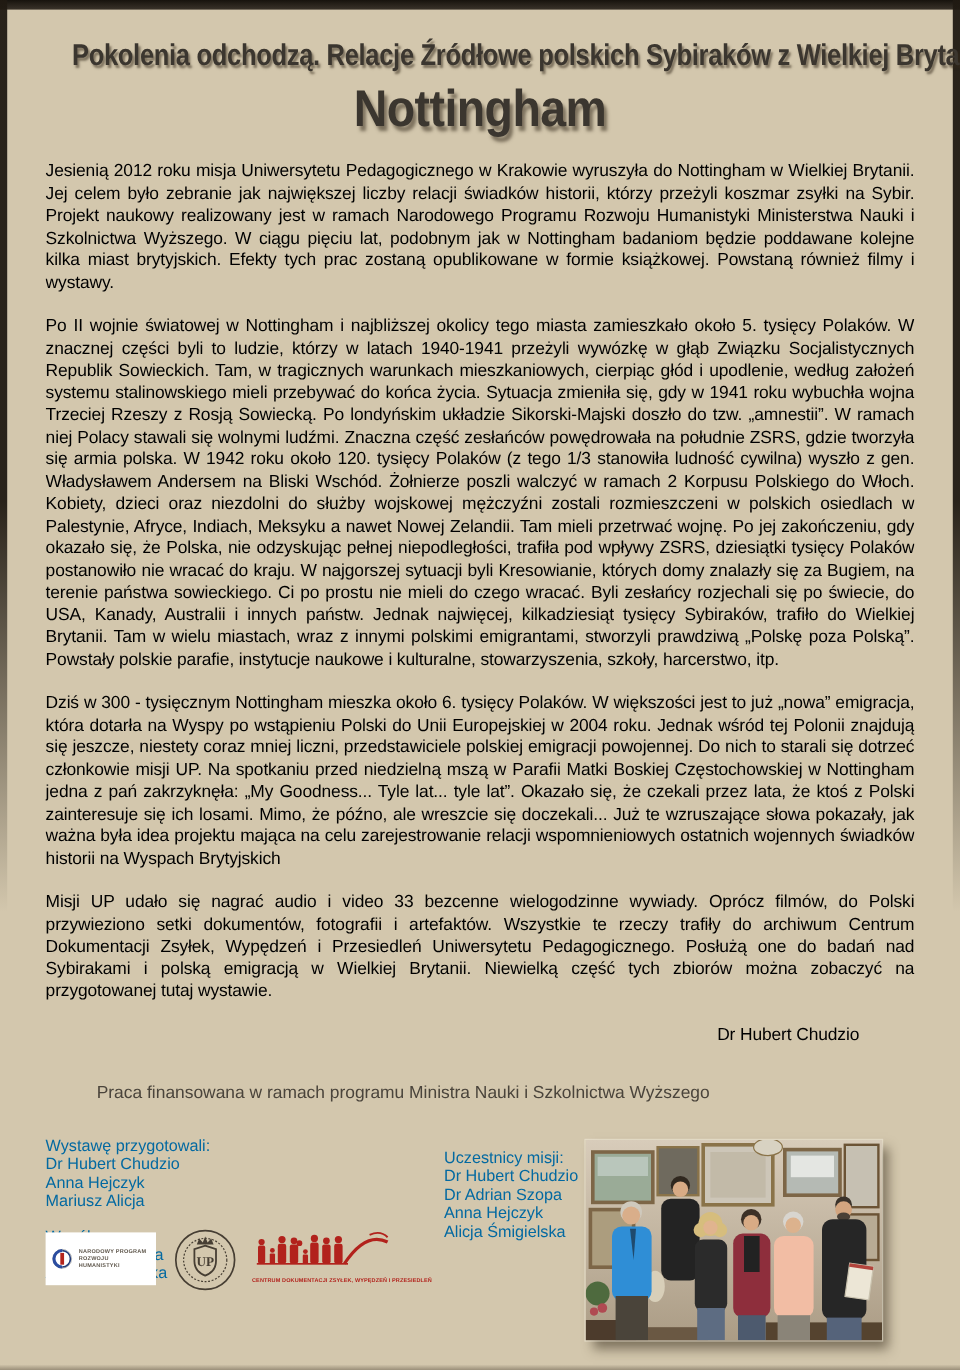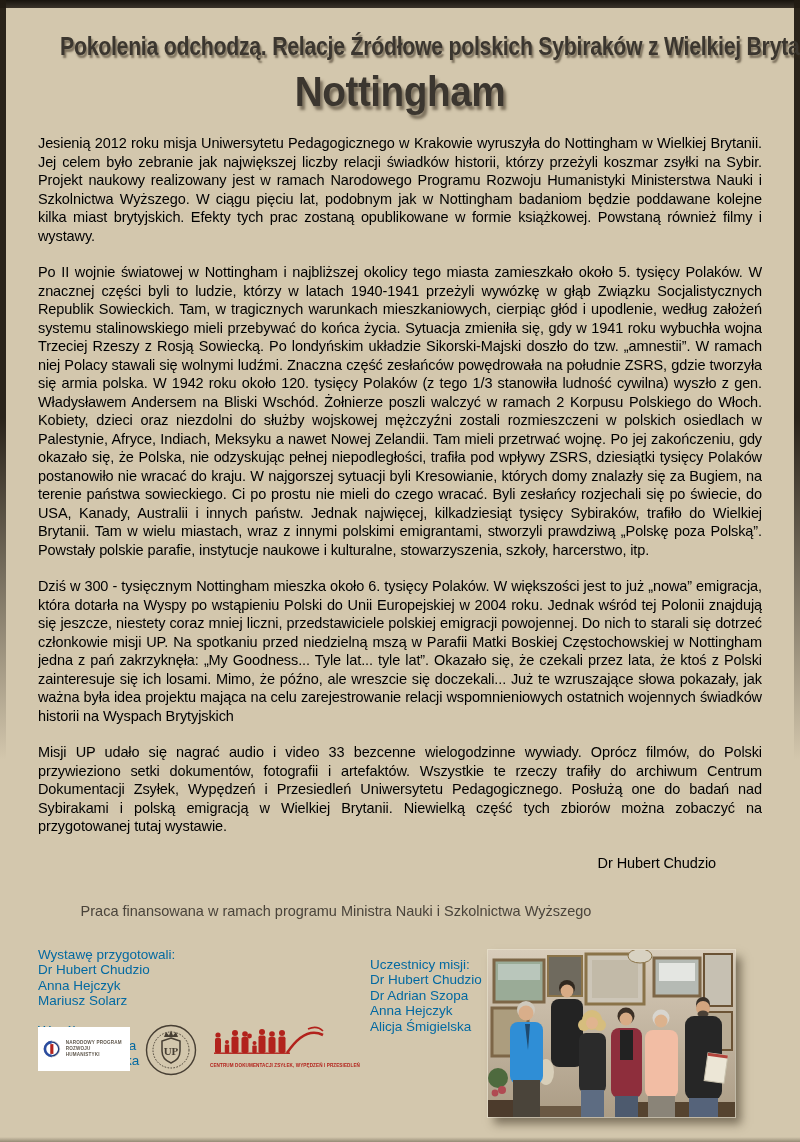--- a/index.html
+++ b/index.html
@@ -80,21 +80,21 @@
 
   <div class="funding">
     <div>Praca finansowana w ramach programu Ministra Nauki i Szkolnictwa Wyższego</div>
   </div>
 
   <div class="credits credits-left">
     <div class="grp">
       <div>Wystawę przygotowali:</div>
       <div>Dr Hubert Chudzio</div>
       <div>Anna Hejczyk</div>
-      <div>Mariusz Solarz</div>
+      <div>Mariusz Alicja</div>
     </div>
     <div class="grp">
       <div>Współpraca:</div>
       <div>Dr Adrian Szopa</div>
       <div>Alicja Śmigielska</div>
     </div>
   </div>
 
   <div class="credits credits-mid">
     <div class="grp">

